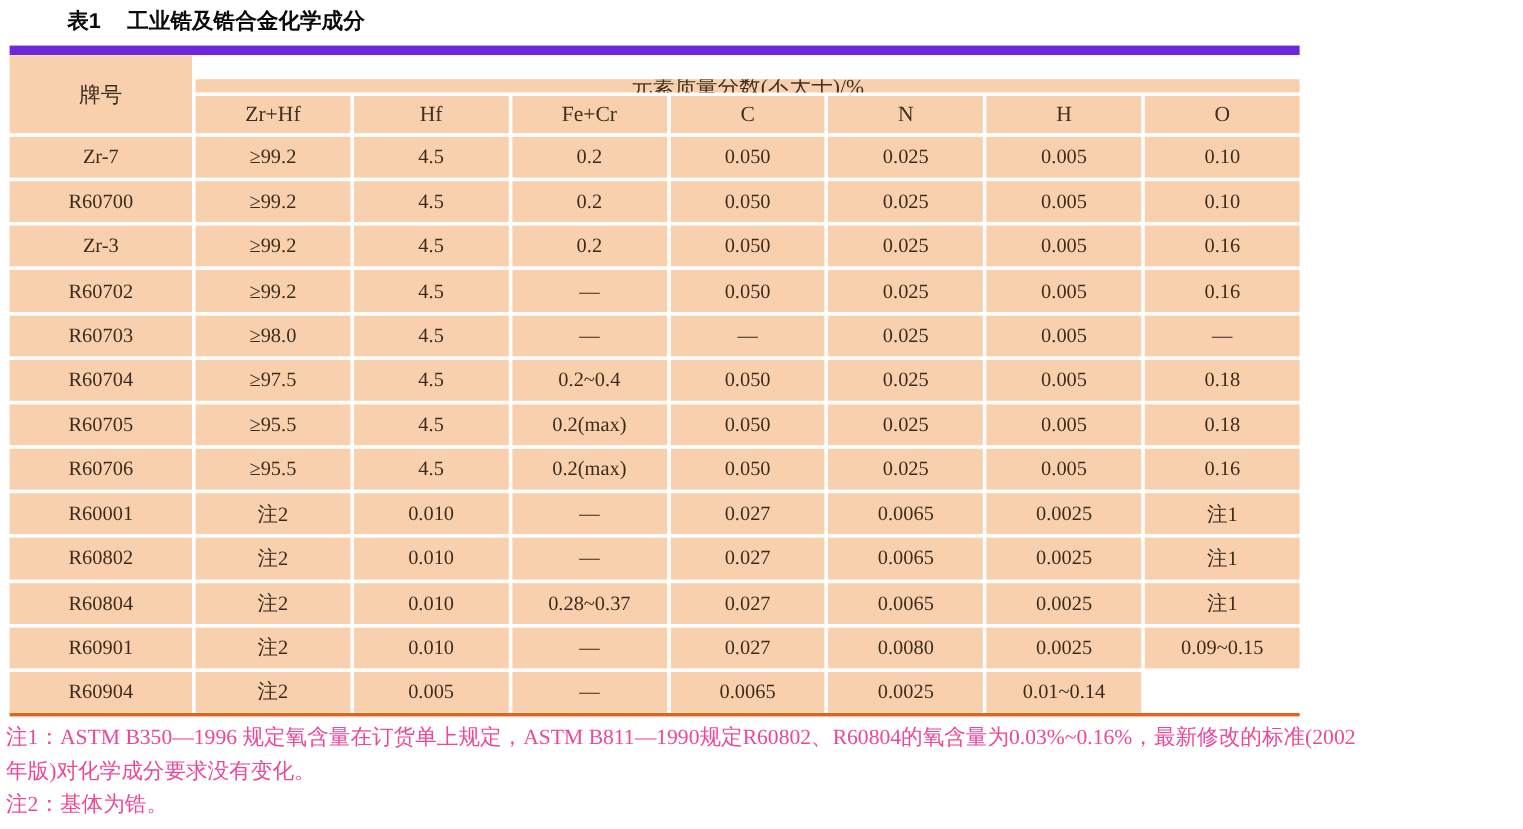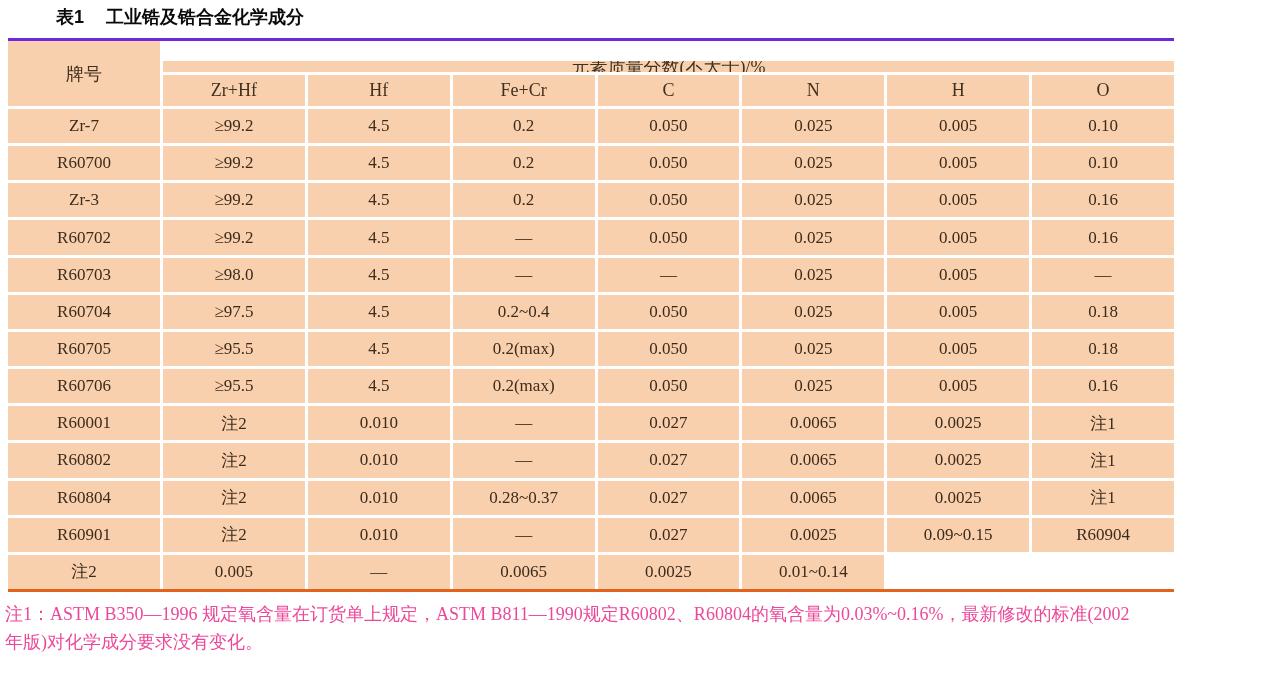--- a/index.html
+++ b/index.html
@@ -7,22 +7,22 @@
     position:relative; width:1269px; height:691px; background:#ffffff;
     font-family:"Liberation Serif","DejaVu Serif",serif; overflow:hidden;
   }
   .title {
     position:absolute; left:8px; top:5px;
     font-family:"Liberation Sans","DejaVu Sans",sans-serif;
     font-weight:bold; font-size:18px; color:#0a0a0a; white-space:nowrap;
   }
   .title .tnum { margin-right:22px;margin-left:48px; }
   .tablewrap {
-    position:absolute; left:8px; top:38px; width:1166px;
-    border-top:3px solid #6d28d9;
+    position:absolute; left:8px; top:38px; width:1075px;
+    border-top:8px solid #6d28d9;
     border-bottom:3px solid #e1631e;
   }
   .grid {
     display:grid; width:100%; height:548px; gap:3px;
     grid-template-columns:152px repeat(7, 1fr);
     grid-template-rows:31px 31px repeat(13, 1fr);
     background:#ffffff;
   }
   .cell {
     background:#f9d0ae; display:flex; align-items:center; justify-content:center;
@@ -144,30 +144,32 @@
         <div class="cell">0.28~0.37</div>
         <div class="cell">0.027</div>
         <div class="cell">0.0065</div>
         <div class="cell">0.0025</div>
         <div class="cell">注1</div>
         <div class="cell">R60901</div>
         <div class="cell">注2</div>
         <div class="cell">0.010</div>
         <div class="cell">—</div>
         <div class="cell">0.027</div>
+        <div class="cell">0.0080</div>
         <div class="cell">0.0025</div>
         <div class="cell">0.09~0.15</div>
         <div class="cell">R60904</div>
         <div class="cell">注2</div>
         <div class="cell">0.005</div>
         <div class="cell">—</div>
         <div class="cell">0.0065</div>
         <div class="cell">0.0025</div>
         <div class="cell">0.01~0.14</div>
       </div>
   </div>
 
   <div class="notes">
     <div class="note-line">注1：ASTM B350—1996 规定氧含量在订货单上规定，ASTM B811—1990规定R60802、R60804的氧含量为0.03%~0.16%，最新修改的标准(2002</div>
     <div class="note-line">年版)对化学成分要求没有变化。</div>
+    <div class="note-line">注2：基体为锆。</div>
   </div>
 
 </div>
 
 </body></html>

